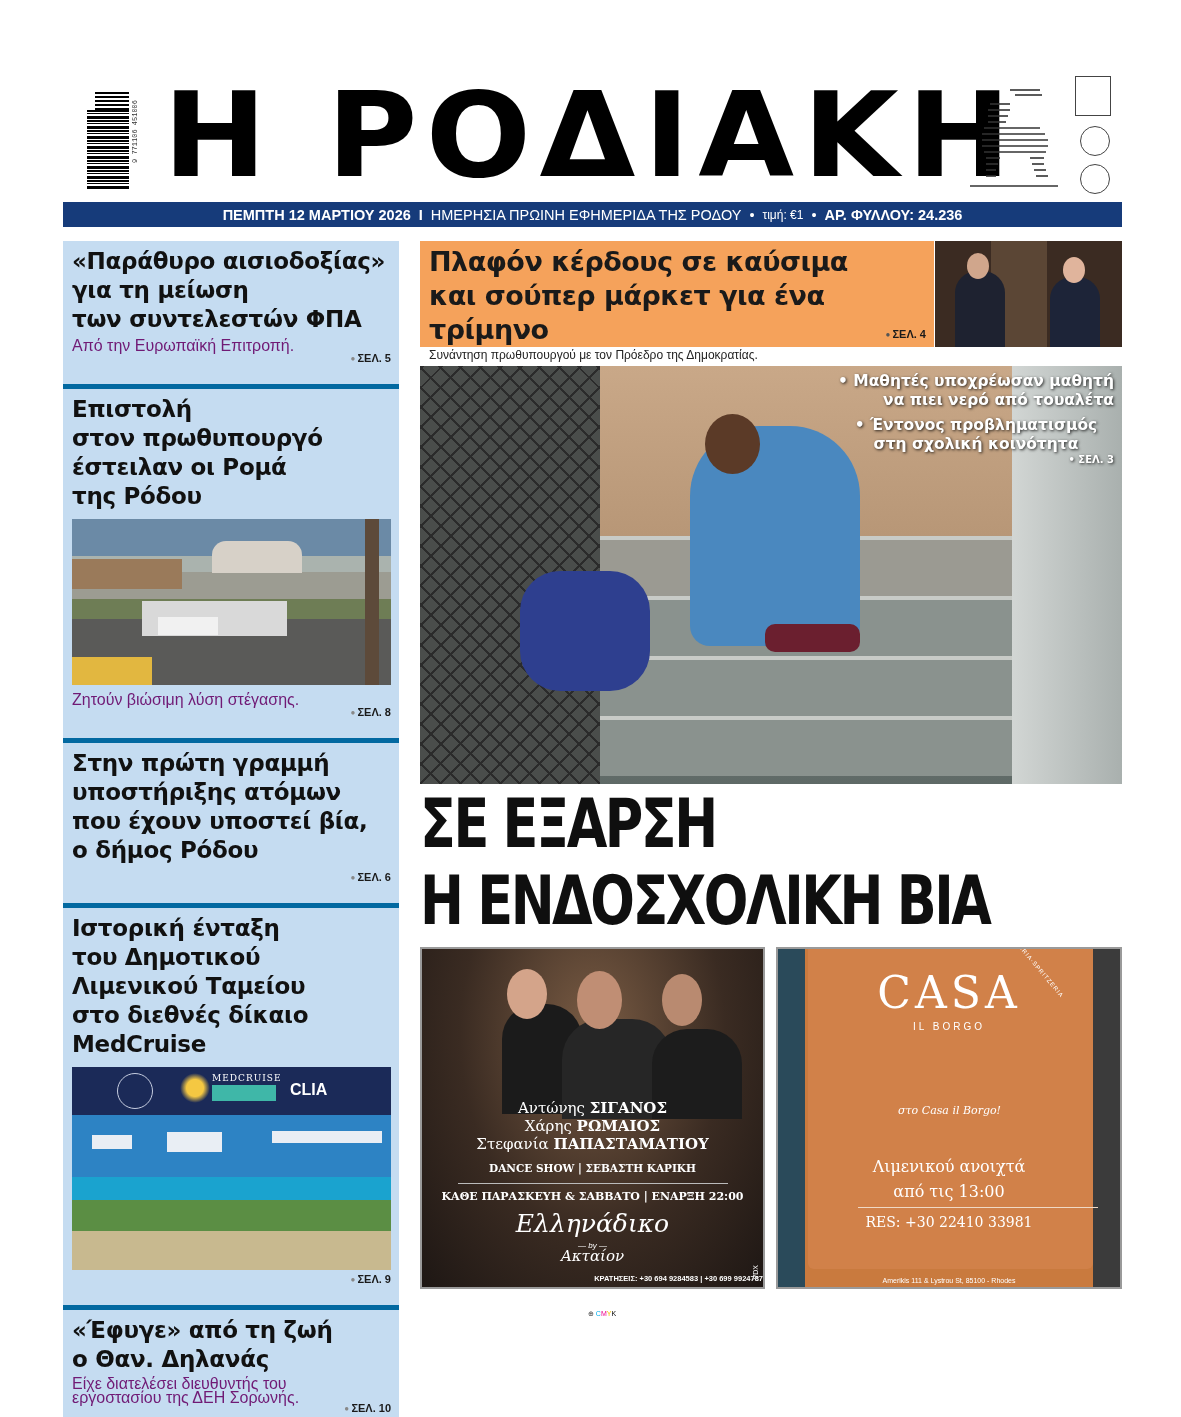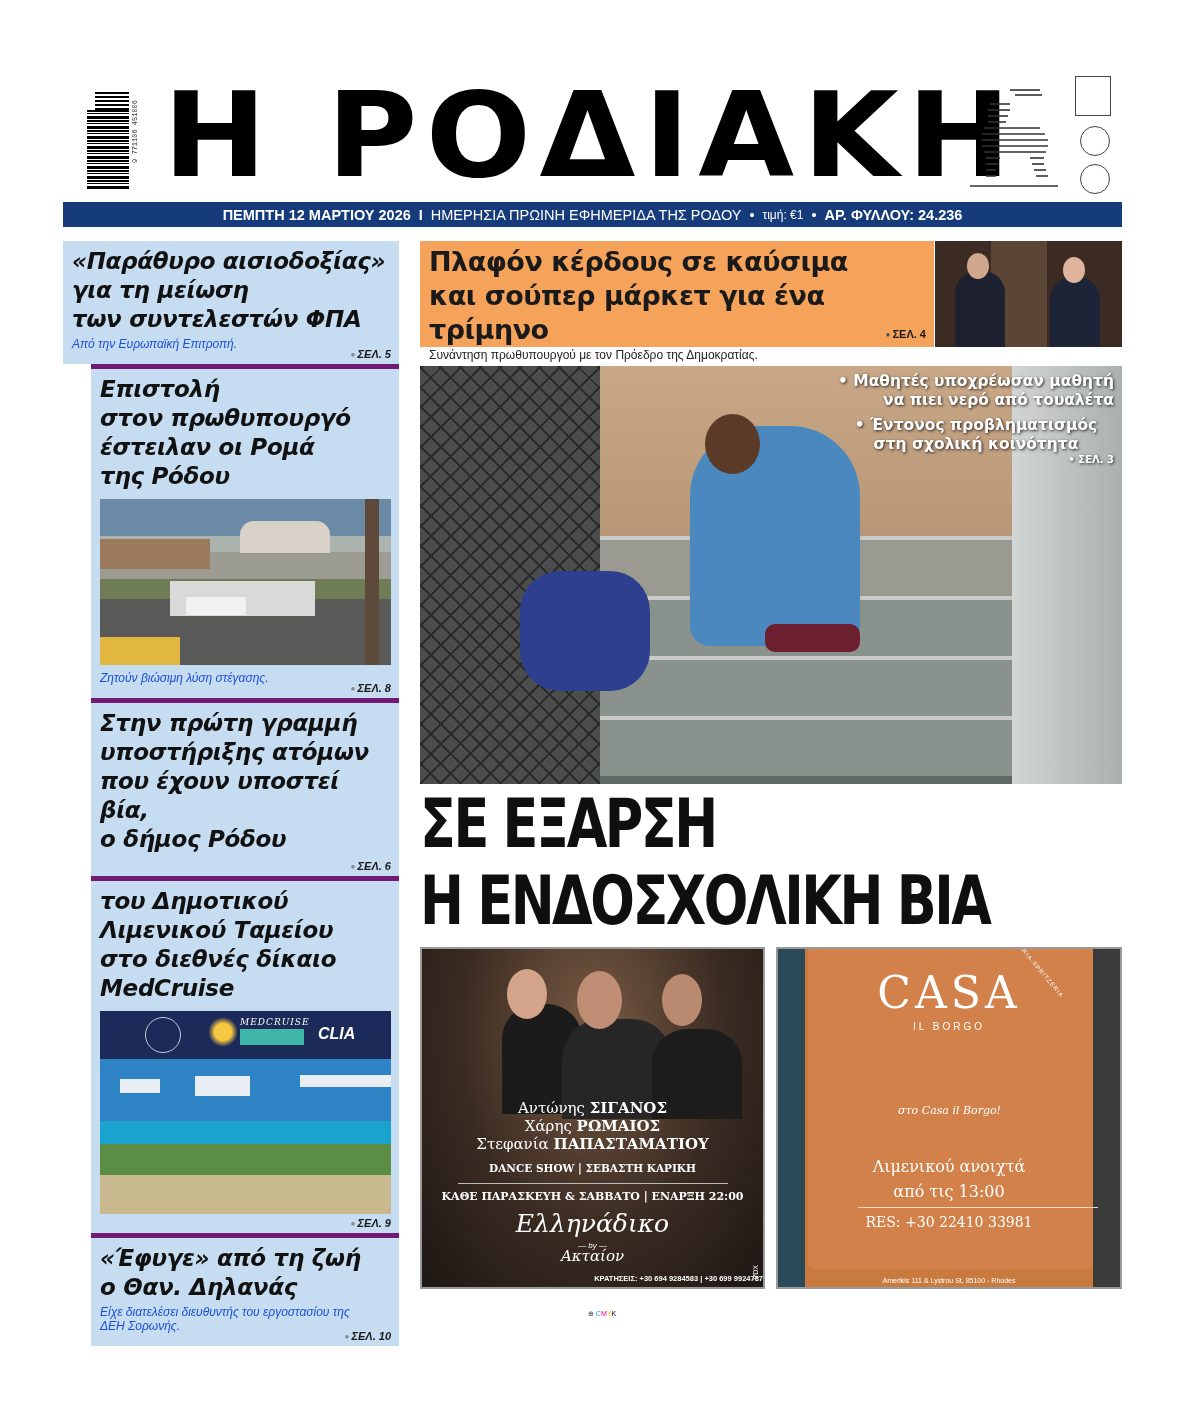--- a/index.html
+++ b/index.html
@@ -21,24 +21,24 @@
   .side-marks .box { width: 36px; height: 40px; border: 1px solid #444; margin-bottom: 10px; font-size: 4px; }
   .side-marks .circ { width: 30px; height: 30px; border: 1px solid #444; border-radius: 50%; margin: 8px auto 0; }
 
   .dateline { position: absolute; left: 63px; top: 202px; width: 1059px; height: 25px; background: #163b7a;
     color: #fff; display: flex; align-items: center; justify-content: center; font-size: 14.5px; gap: 8px; }
   .dateline b { font-weight: bold; }
   .dateline .small { font-size: 12px; }
 
   
   .left-col { position: absolute; left: 63px; top: 241px; width: 336px; }
-  .story { background: #c5dcf1; padding: 6px 8px 4px 9px; position: relative; font-style: italic; }
-  .story + .story { border-top: 5px solid #701a75; margin-left: 28px; }
+  .story { background: #c5dcf1; padding: 6px 8px 20px 9px; position: relative; }
+  .story + .story { border-top: 5px solid #0369a1; }
   .story h2 { font-family: "DejaVu Sans", sans-serif; font-weight: bold; font-size: 23px; line-height: 29px; color: #111; letter-spacing: -0.3px; }
-  .story .sub { font-size: 12px; color: #1d4ed8; margin-top: 3px; }
+  .story .sub { font-size: 16px; color: #701a75; margin-top: 3px; }
   .story .page { font-size: 11px; font-weight: bold; text-align: right; margin-top: -3px; }
   .story .page::before { content: "● "; color: #888; font-size: 8px; vertical-align: 1px; }
   .story .photo { margin: 8px 0 6px 0; height: 166px; position: relative; overflow: hidden; }
   .roma-photo { background: linear-gradient(180deg,#6b8aa6 0 22%,#aab3ae 22% 32%,#9c9c92 32% 48%,#6e7d55 48% 60%,#5a5a58 60% 100%); }
   .roma-photo .t1 { position:absolute; left: 140px; top: 22px; width: 90px; height: 32px; background:#d7d1c8; border-radius: 14px 14px 0 0; }
   .roma-photo .t2 { position:absolute; left: 0; top: 40px; width: 110px; height: 30px; background:#9a7a5a; }
   .roma-photo .t3 { position:absolute; left: 70px; top: 82px; width: 145px; height: 35px; background:#d9d9d9; }
   .roma-photo .t4 { position:absolute; left: 86px; top: 98px; width: 60px; height: 18px; background:#f1f1f1; }
   .roma-photo .pole { position:absolute; right: 12px; top: 0; width: 14px; height: 100%; background:#5d4a3a; }
   .roma-photo .bin { position:absolute; left: 0px; top: 138px; width: 80px; height: 28px; background:#e2b740; }
@@ -211,20 +211,21 @@
       <div>Στην πρώτη γραμμή</div>
       <div>υποστήριξης ατόμων</div>
       <div>που έχουν υποστεί βία,</div>
       <div>ο δήμος Ρόδου</div>
     </h2>
     <div class="page" style="margin-top:6px">ΣΕΛ. 6</div>
   </div>
 
   <div class="story">
     <h2>
+      <div>Ιστορική ένταξη</div>
       <div>του Δημοτικού</div>
       <div>Λιμενικού Ταμείου</div>
       <div>στο διεθνές δίκαιο</div>
       <div>MedCruise</div>
     </h2>
     <div class="photo med-photo">
       <div class="banner"></div>
       <div class="logo-round"></div>
       <div class="medc">
         <div class="sun"></div>

